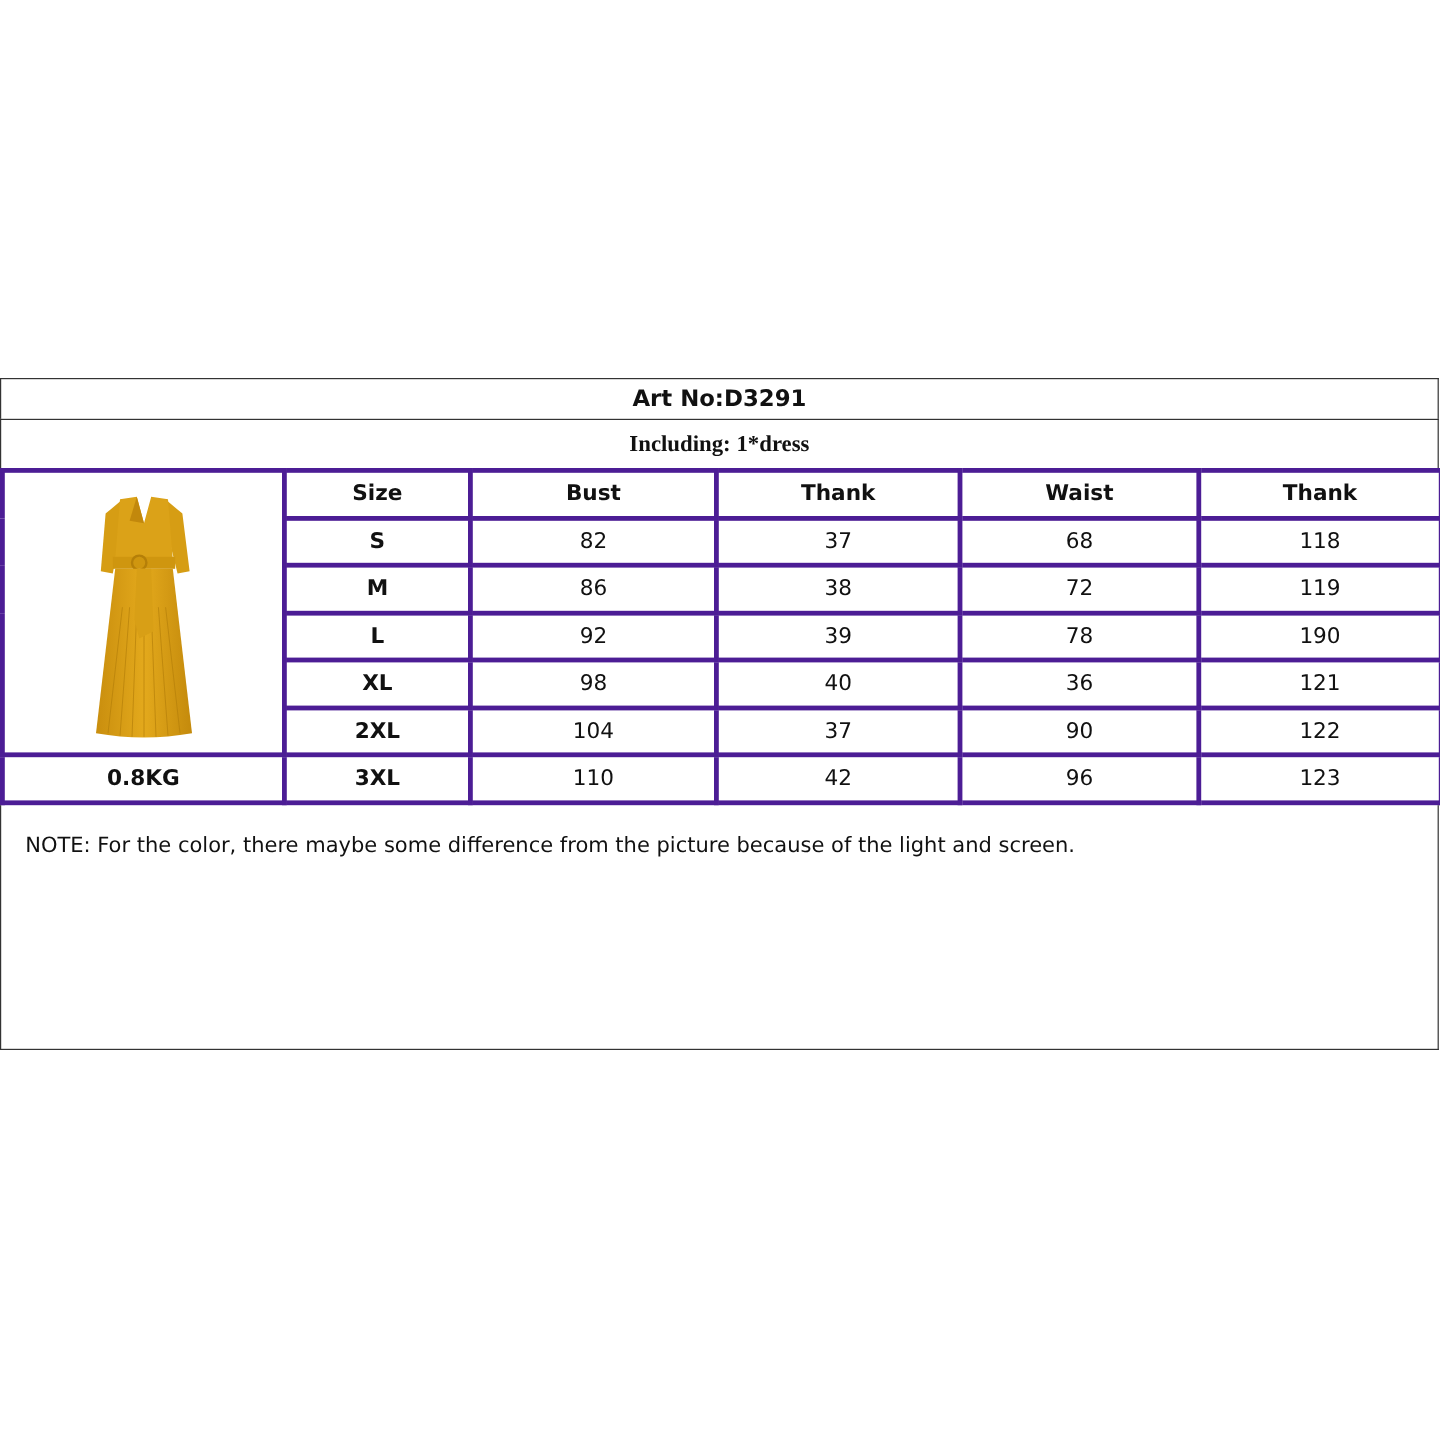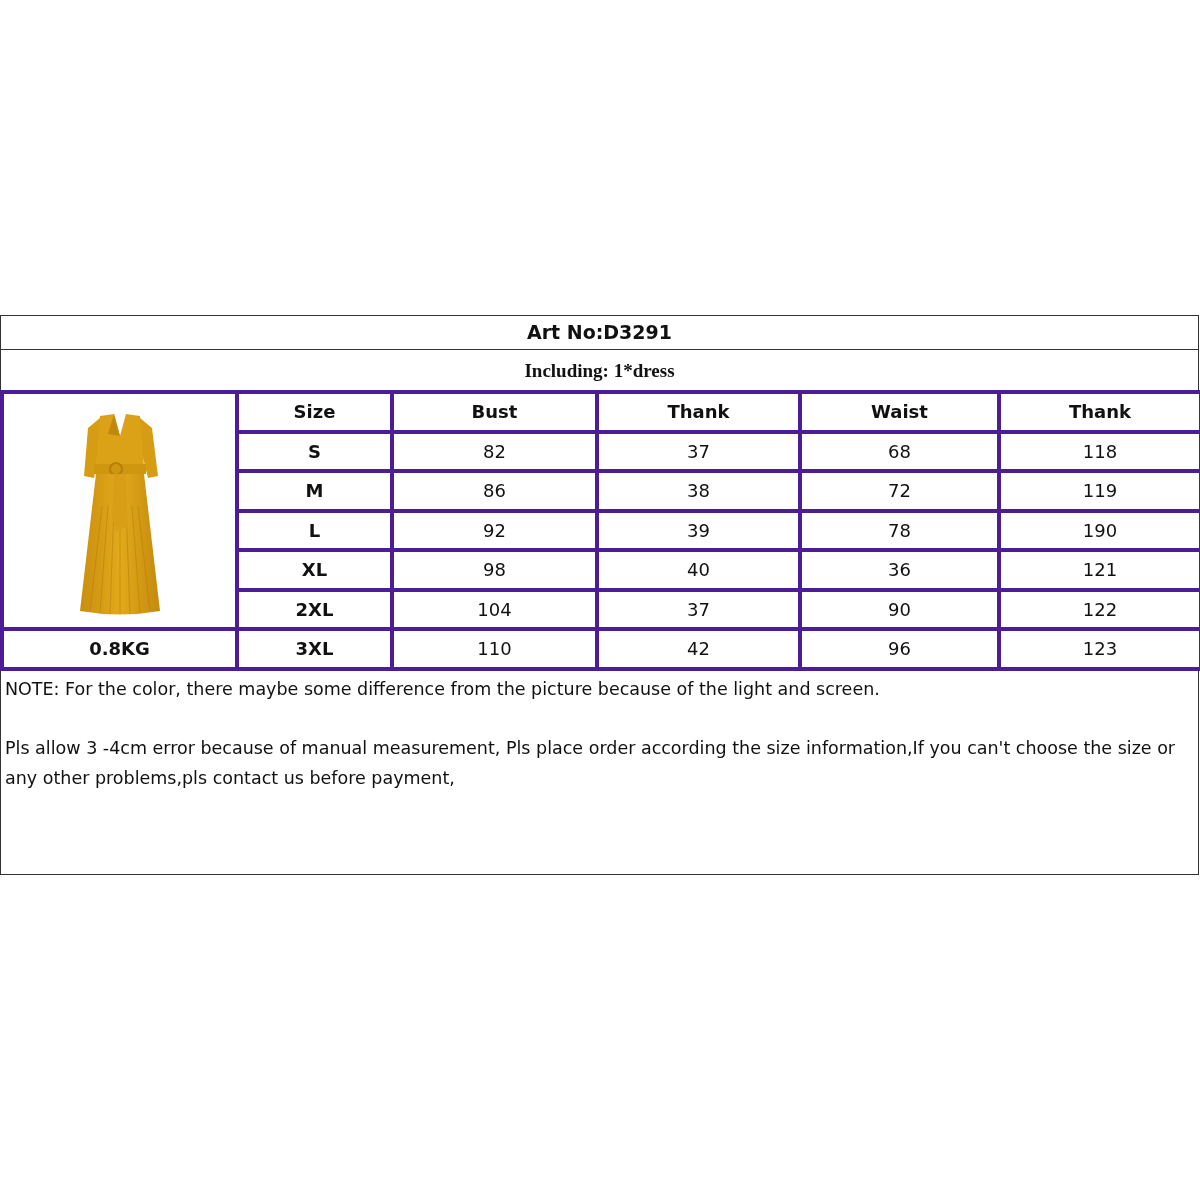--- a/index.html
+++ b/index.html
@@ -13,21 +13,21 @@
   .bar.title { height: 38px; line-height: 38px; font-size: 23px; }
   table.grid { border-collapse: collapse; width: 1199px; table-layout: fixed; }
   table.grid td { border: 4px solid #4c1d95; text-align: center; font-size: 18px;
                   height: 35.5px; padding: 0; }
   table.grid td.hd { font-weight: bold; }
   table.grid td.sz { font-weight: bold; }
   td.img-cell { vertical-align: middle; }
   td.weight { font-weight: bold; font-size: 19px; }
   .notes { box-sizing: border-box; border: 1px solid #333; border-top: none;
            height: 204px; padding: 3px 4px; font-size: 17.5px; line-height: 30px; }
-  .notes p { margin: 0; }
+  .notes p { margin: 16px; }
   .notes .gap { height: 29px; }
   .dress { display: block; margin: 0 auto; }
 </style>
 </head>
 <body>
 
 <div class="sheet">
   <div class="bar art">Art No:D3291</div>
   <div class="bar inc">Including:  1*dress</div>
 
@@ -123,16 +123,15 @@
       <td>42</td>
       <td>96</td>
       <td>123</td>
     </tr>
   </tbody>
     </table>
 
   <div class="notes">
     <p>NOTE:  For the color, there maybe some difference from the picture because of the light and screen.</p>
     <div class="gap"></div>
-    <p>Pls allow 3 -4cm error because of manual measurement, Pls place order according the size information,If you can't choose the size or any other problems,pls contact us before payment,</p>
     <div class="gap"></div>
   </div>
 </div>
 
 </body></html>

